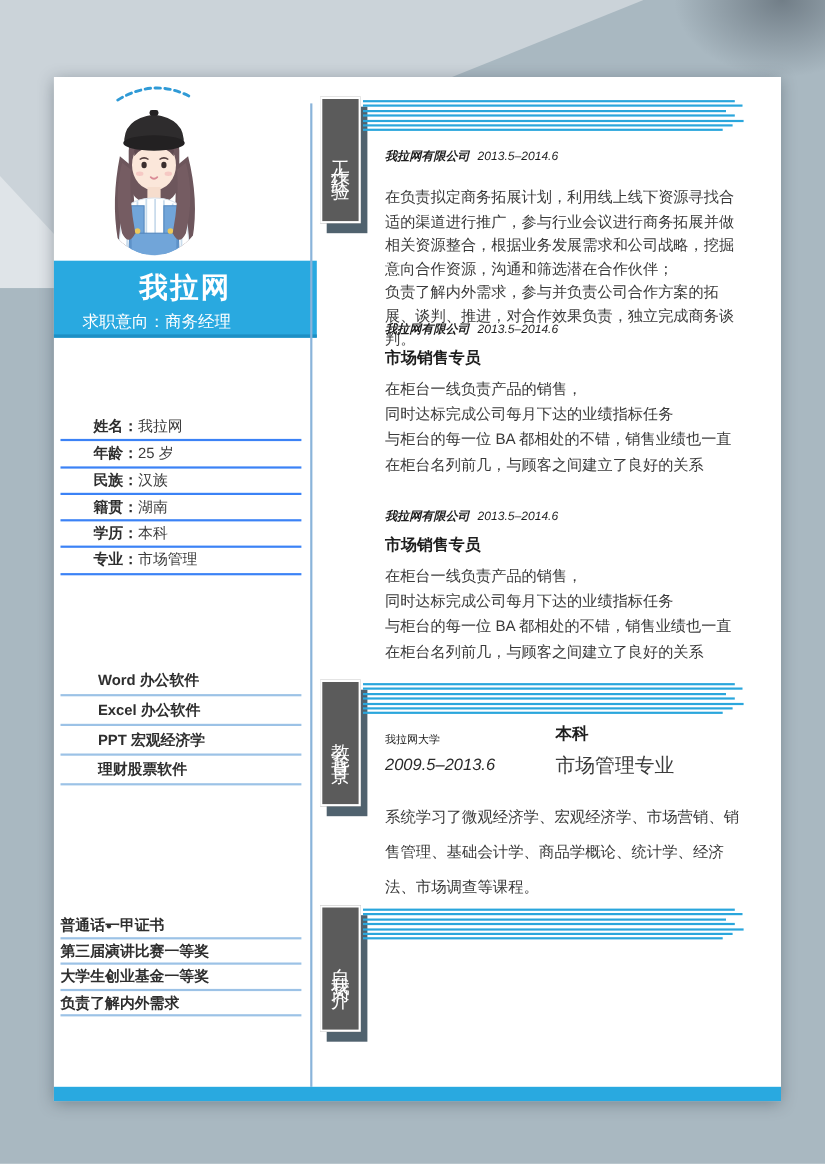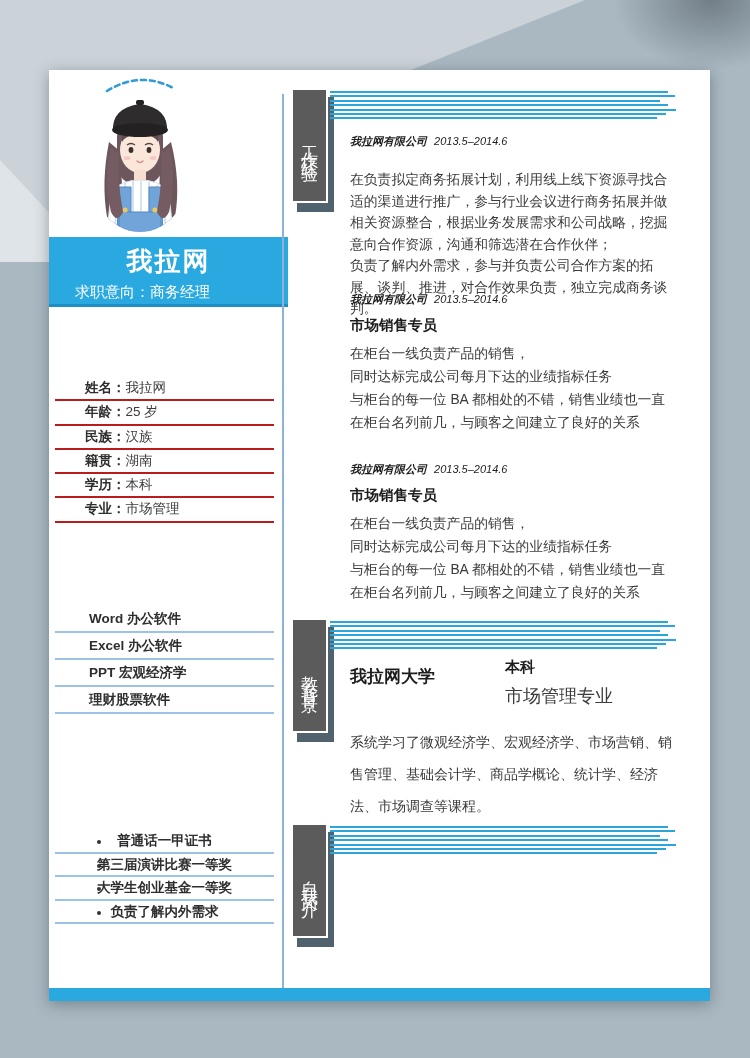--- a/index.html
+++ b/index.html
@@ -23,30 +23,30 @@
 
   
   .arc { position:absolute; left:55px; top:6px; }
   .avatar { position:absolute; left:38px; top:22px; }
   .banner { position:absolute; left:0; top:167px; width:239px; height:70px;
     background:#29a9e0; border-bottom:3px solid #1d8fc4; color:#fff; }
   .banner h1 { font-size:26px; font-weight:bold; text-align:center; margin-top:7px; letter-spacing:2px; }
   .banner p { font-size:15px; padding-left:26px; margin-top:4px; }
 
   .info-list { position:absolute; left:6px; top:307px; width:219px; list-style:none; }
-  .info-list li { height:24.3px; line-height:22px; border-bottom:2px solid #b91c1c; padding-left:30px; font-size:13.5px; }
+  .info-list li { height:24.3px; line-height:22px; border-bottom:2px solid #3b82f6; padding-left:30px; font-size:13.5px; }
   .info-list .lbl { font-weight:bold; color:#2e2e2e; }
   .info-list .val { color:#3c3c3c; }
 
   .skill-list { position:absolute; left:6px; top:536px; width:219px; list-style:none; }
   .skill-list li { height:27px; line-height:26px; border-bottom:2px solid #9cc2e6; padding-left:34px; font-size:13.5px; font-weight:bold; color:#2e2e2e; }
 
   .cert-list { position:absolute; left:6px; top:760px; width:219px; list-style:none; }
   .cert-list li { position:relative; height:23.6px; line-height:22px; border-bottom:2px solid #9cc2e6;
-    font-size:13.5px; font-weight:bold; color:#2e2e2e; text-align:center; }
+    font-size:13.5px; font-weight:bold; color:#2e2e2e; }
   .cert-list .dot { position:absolute; left:42px; top:10px; width:4px; height:4px; border-radius:50%; background:#333; }
 
   
   .sec-box { position:absolute; left:242px; width:37px; height:115px; background:#5b5b5b;
     border:2px solid #ffffff; box-shadow:6px 9px 0 #50626e; display:flex; align-items:center; justify-content:center; }
   .sec-box span { writing-mode:vertical-rl; text-orientation:upright; color:#fff; font-size:17px;
     letter-spacing:7px; font-family:"Liberation Serif","DejaVu Serif",serif; }
   .lines { position:absolute; left:281px; }
   .lines i { display:block; height:2px; background:#2aa6dc; margin-bottom:2.4px; }
   .lines i:nth-child(1){width:338px;} .lines i:nth-child(2){width:345px;}
@@ -56,21 +56,21 @@
 
   .entry { position:absolute; left:301px; width:322px; }
   .entry-head { font-size:11px; color:#1d1d1d; }
   .entry-head .co { font-weight:bold; font-style:italic; }
   .entry-head .dt { font-style:italic; margin-left:4px; }
   .entry-role { font-size:14.5px; font-weight:bold; color:#1d1d1d; }
   .entry-body { font-size:13.8px; line-height:21.5px; color:#3a3a3a; }
   .entry-body.sp { line-height:23px; }
 
   .edu-col { position:absolute; width:200px; }
-  .edu-school { font-size:17px; font-weight:bold; color:#1d1d1d; }
+  .edu-school { font-size:10px; font-weight:normal; color:#1d1d1d; }
   .edu-period { font-size:15px; font-style:italic; margin-top:8px; color:#2a2a2a; }
   .edu-degree { font-size:15px; font-weight:bold; color:#1d1d1d; }
   .edu-major { font-size:18px; margin-top:7px; }
   .edu-body { position:absolute; left:301px; top:656px; width:332px; font-size:14px; line-height:32px; color:#3a3a3a; }
 </style>
 </head>
 <body>
 
 <div class="bg-tri-light"></div>
 <div class="bg-tri-lighter"></div>
@@ -218,20 +218,21 @@
         <i></i>
         <i></i>
         <i></i>
         <i></i>
         <i></i>
         <i></i>
     </div>
 
     <div class="edu-col" style="left:301px; top:595px;">
       <div class="edu-school">我拉网大学</div>
+      <div class="edu-period">2009.5–2013.6</div>
     </div>
     <div class="edu-col" style="left:456px; top:588px;">
       <div class="edu-degree">本科</div>
       <div class="edu-major">市场管理专业</div>
     </div>
     <div class="edu-body">系统学习了微观经济学、宏观经济学、市场营销、销售管理、基础会计学、商品学概论、统计学、经济法、市场调查等课程。</div>
 
     <div class="sec-box" style="top:753px;">
       <span>自我简介</span>
     </div>

